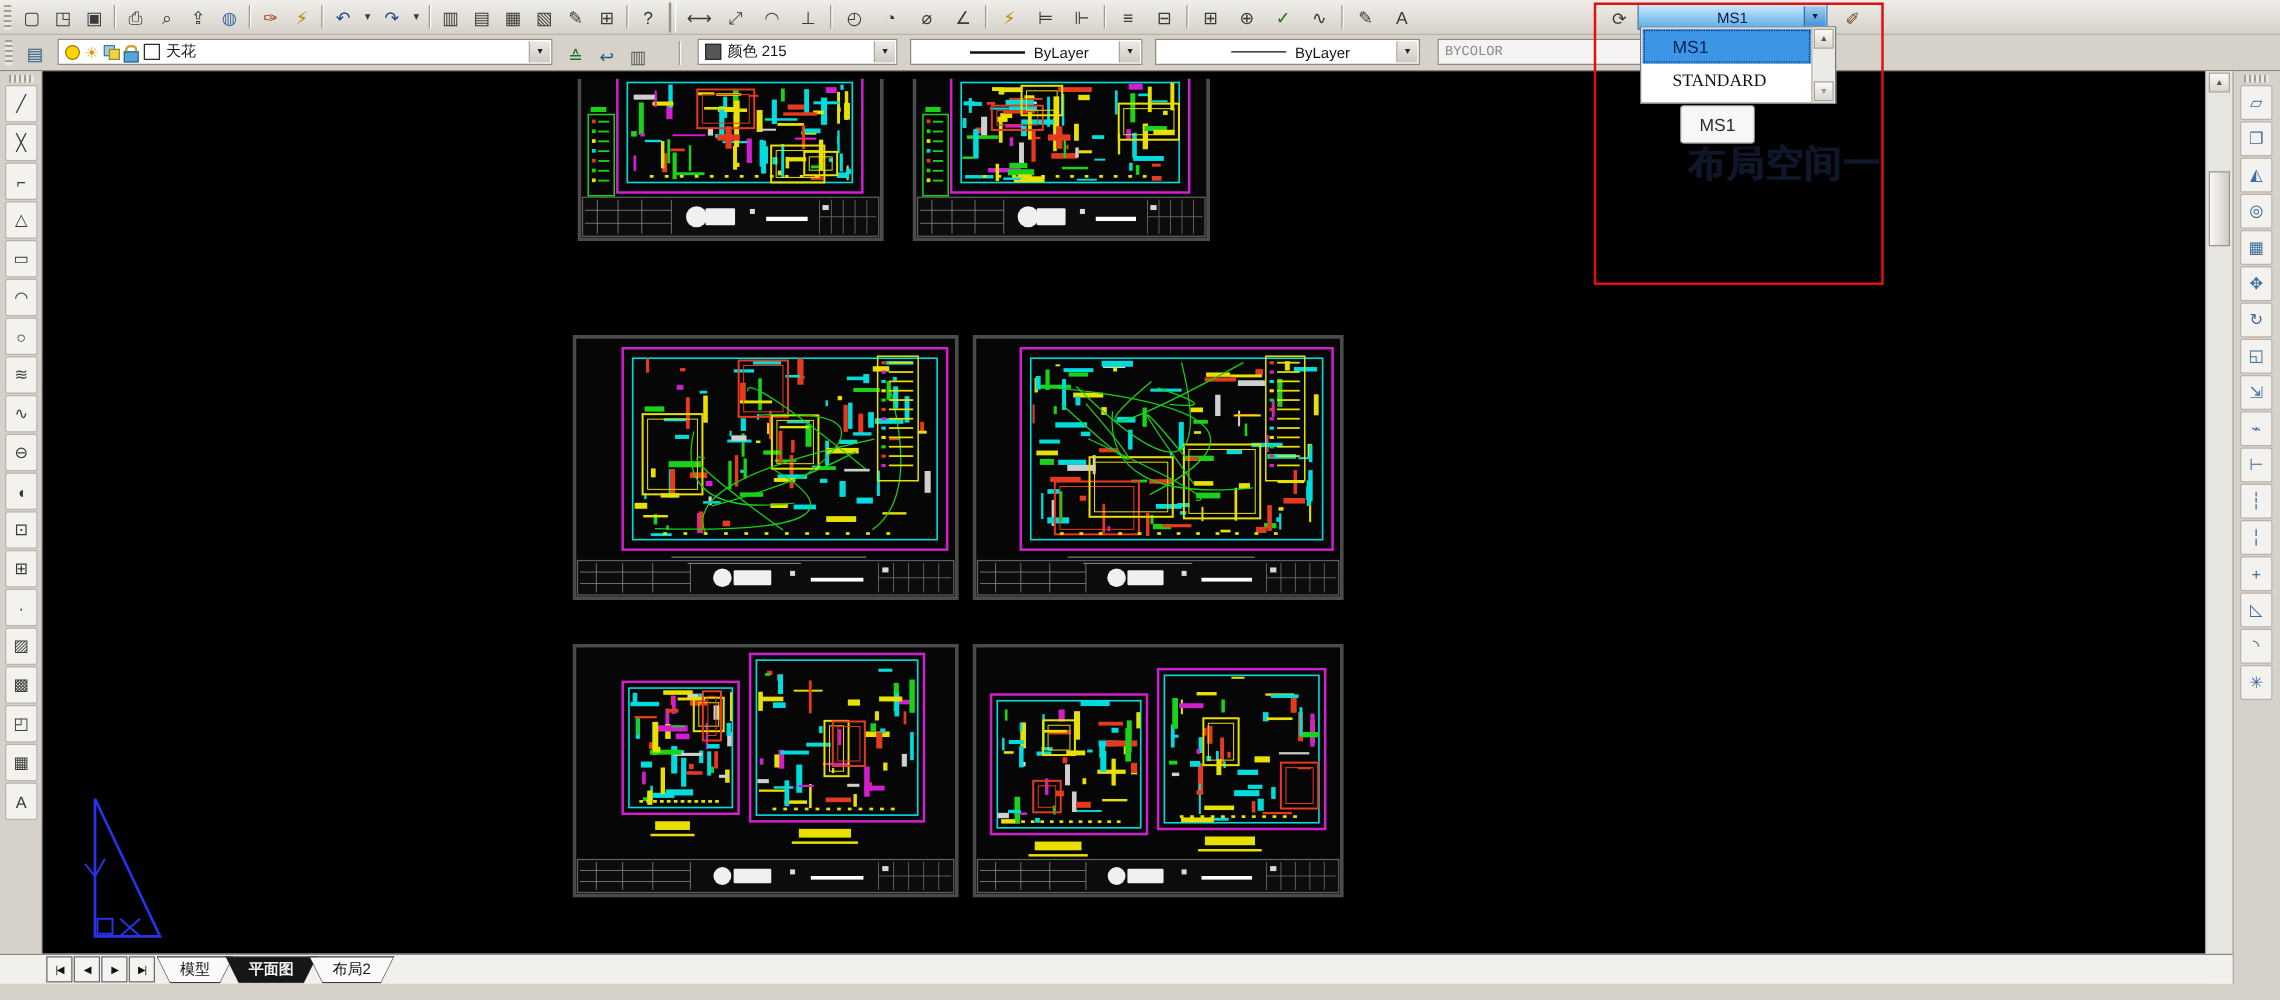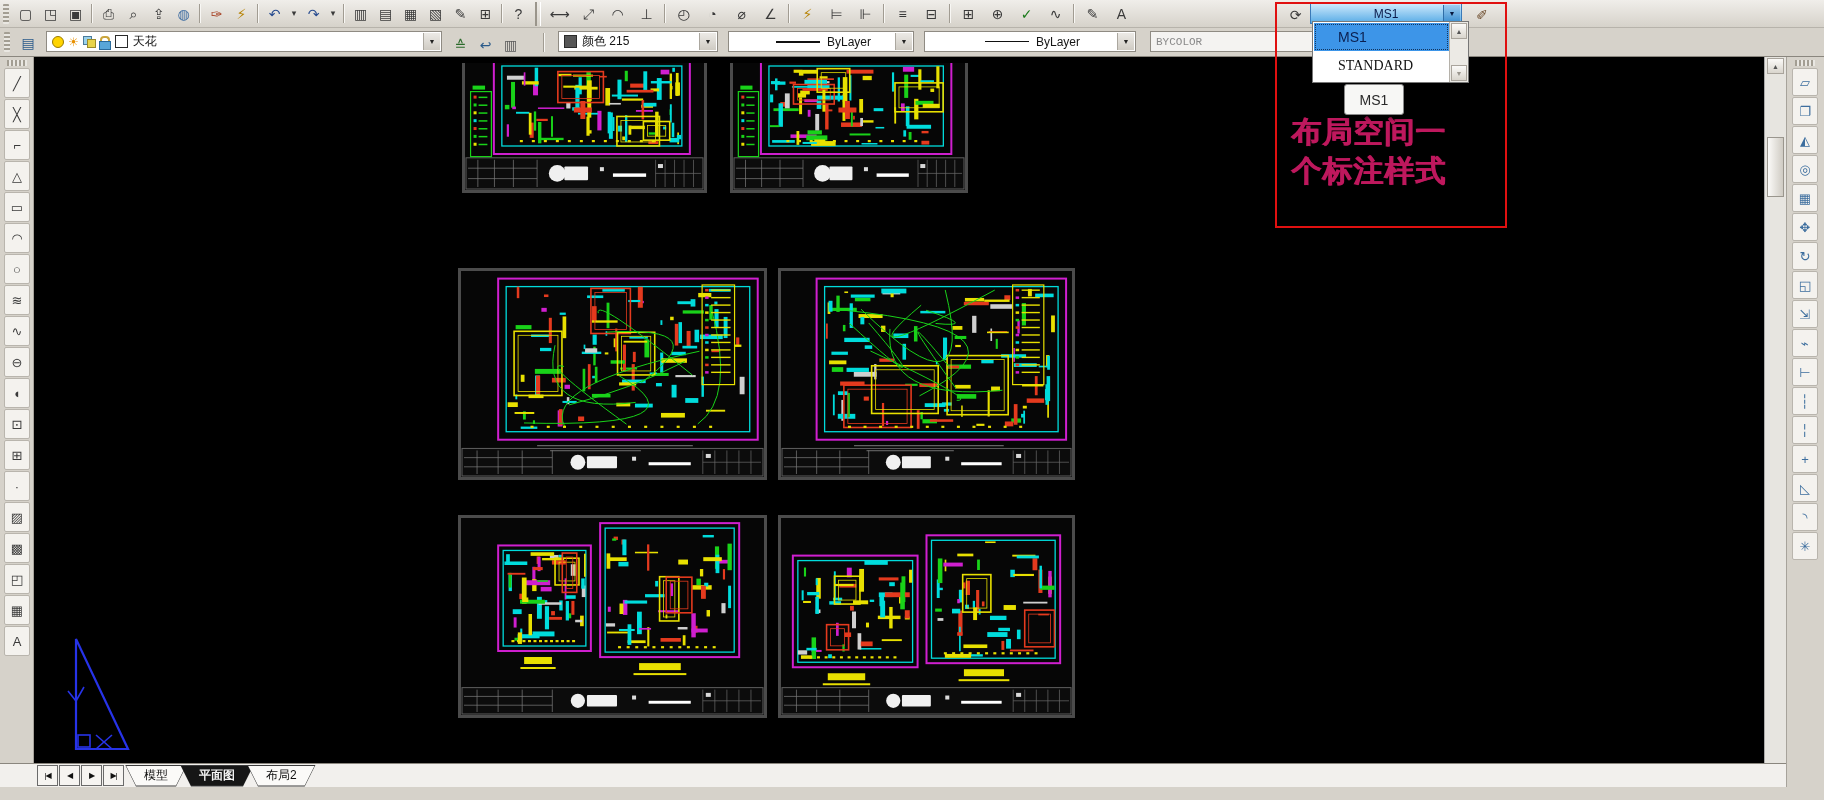--- a/index.html
+++ b/index.html
@@ -1364,23 +1364,22 @@
         <div class="vbtn">
           <span class="g">◝</span>
         </div>
         <div class="vbtn">
           <span class="g">✳</span>
         </div>
       </div>
   </div>
 
   <div id="redBox"></div>
-  <div id="annot" style="color: #be185d;">
+  <div id="annot" style="color: #0f172a; text-align: right;">
     <div>布局空间一</div>
-    <div>个标注样式</div>
   </div>
 
   <div id="dimList">
     <div class="ditem sel" style="top:1px;">
         <span>MS1</span>
       </div>
     <div class="ditem plain" style="top:30px;font-family:Liberation Serif, serif;">
         <span>STANDARD</span>
       </div>
     <div id="dimListScroll">

